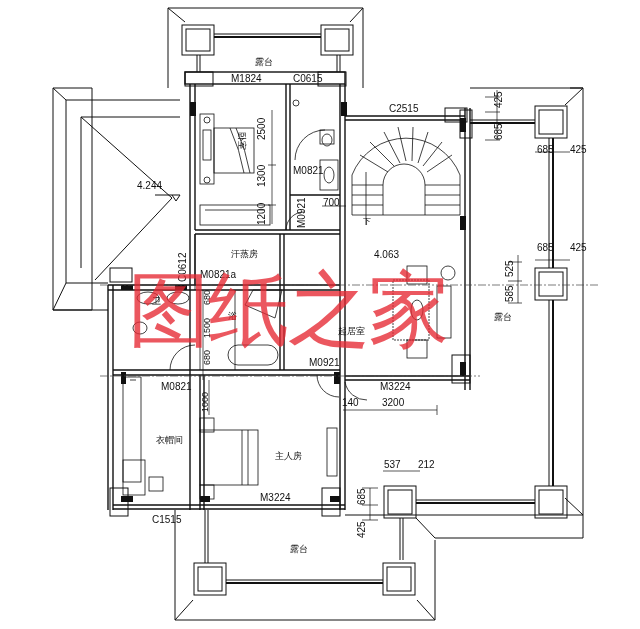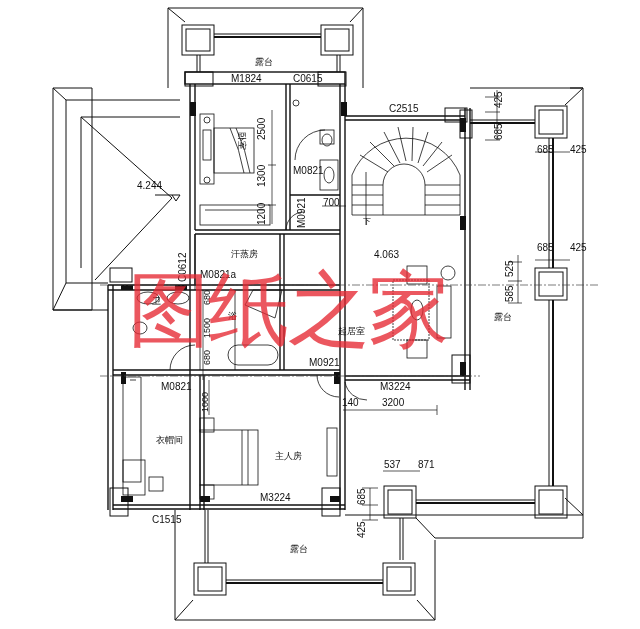--- a/index.html
+++ b/index.html
@@ -295,17 +295,17 @@
 <div class="lbl" style="left:570px;top:243px">425</div>
 <div class="lbl v" style="left:505px;top:277px">525</div>
 <div class="lbl v" style="left:505px;top:302px">585</div>
 <div class="lbl v" style="left:203px;top:305px;font-size:9px">680</div>
 <div class="lbl v" style="left:203px;top:338px;font-size:9px">1500</div>
 <div class="lbl v" style="left:203px;top:365px;font-size:9px">680</div>
 <div class="lbl v" style="left:201px;top:412px;font-size:9px">1000</div>
 <div class="lbl" style="left:342px;top:398px">140</div>
 <div class="lbl" style="left:382px;top:398px">3200</div>
 <div class="lbl" style="left:384px;top:460px">537</div>
-<div class="lbl" style="left:418px;top:460px">871</div>
+<div class="lbl" style="left:418px;top:460px">212</div>
 <div class="lbl v" style="left:357px;top:505px">685</div>
 <div class="lbl v" style="left:357px;top:538px">425</div>
 
 <div class="wm">图纸之家</div>
 
 </body></html>

